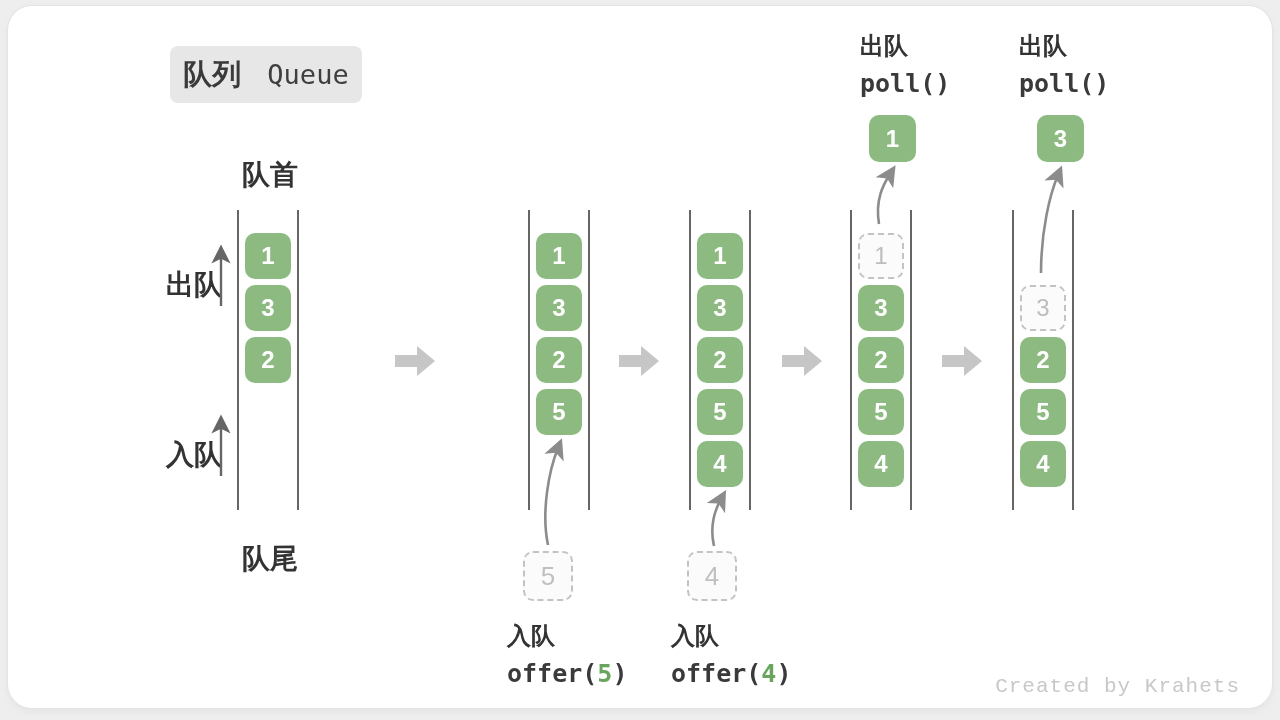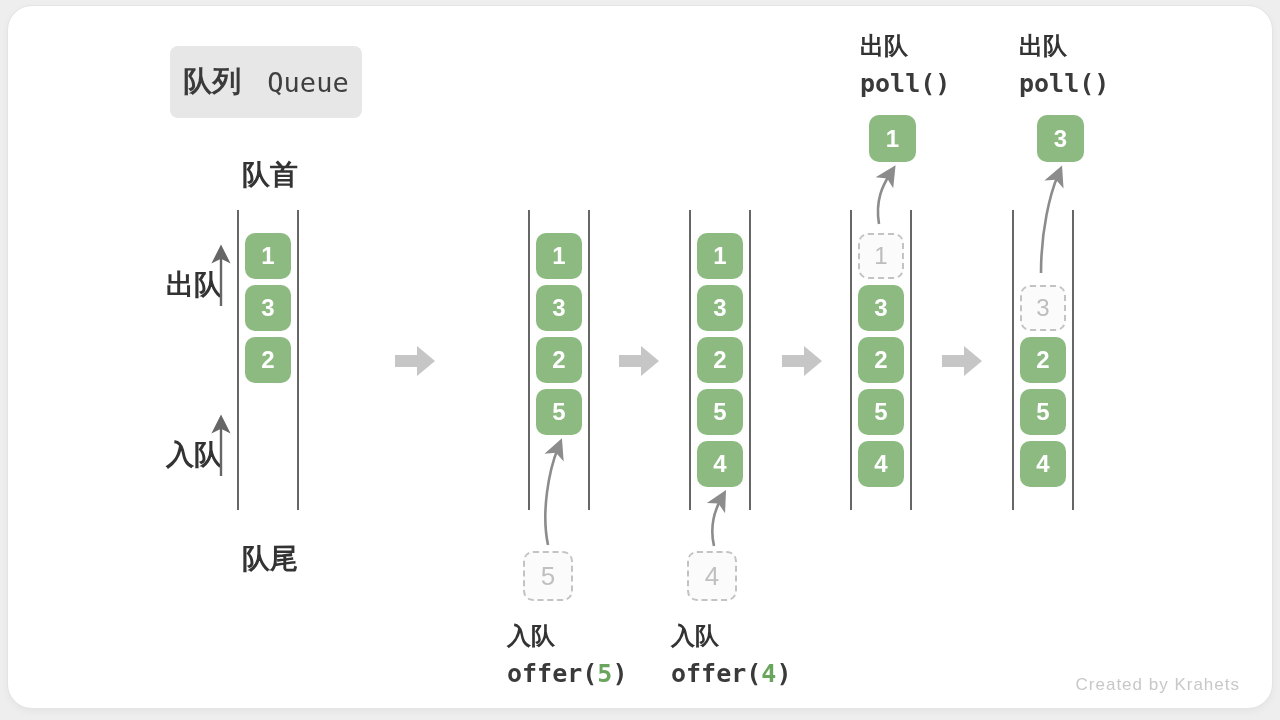--- a/index.html
+++ b/index.html
@@ -10,21 +10,21 @@
     position:relative;
     overflow:hidden;
   }
   .stage { position:absolute; left:0; top:0; width:1280px; height:720px; }
   .card {
     position:absolute; left:8px; top:6px; right:8px; bottom:12px;
     background:#ffffff; border-radius:24px;
     box-shadow:0 0 0 1px #e4e4e4, 0 3px 8px rgba(0,0,0,.05);
   }
   .badge {
-    position:absolute; left:170px; top:46px; width:192px; height:72px;
+    position:absolute; left:170px; top:46px; width:192px; height:57px;
     background:#e7e7e7; border-radius:8px;
     display:flex; align-items:center; justify-content:center; gap:26px;
   }
   .badge .zh { font-size:29px; font-weight:700; color:#3a3a3a; }
   .badge .en { font-size:27px; color:#3f3f3f; font-family:"DejaVu Sans Mono","Liberation Mono",monospace; }
 
   .cn-label { position:absolute; font-size:28px; font-weight:700; color:#333333; white-space:nowrap; }
 
   .rail { position:absolute; width:2px; height:300px; top:210px; background:#666666; }
 
@@ -51,22 +51,22 @@
   .op-label .l1 { display:block; font-size:24px; font-weight:700; color:#333333; }
   .op-label .l2 { display:block; font-size:25px; color:#3a3a3a; margin-top:7px;
                   font-family:"DejaVu Sans Mono","Liberation Mono",monospace; font-weight:700; }
   .op-label .l2 .arg { color:#69a55d; }
 
   .step-arrow { position:absolute; width:40px; height:34px; }
   .overlay { position:absolute; left:0; top:0; width:1280px; height:720px; pointer-events:none; }
 
   .watermark {
     position:absolute; right:40px; top:675px;
-    font-family:Liberation Sans, sans-serif;
-    font-size:17px; color:#c8c8c8; letter-spacing:1px;
+    font-family:Liberation Mono, monospace;
+    font-size:21px; color:#c8c8c8; letter-spacing:1px;
   }
 </style>
 </head>
 <body>
 
 <div class="stage">
   <div class="card"></div>
 
   <div class="badge">
     <span class="zh">队列</span>

